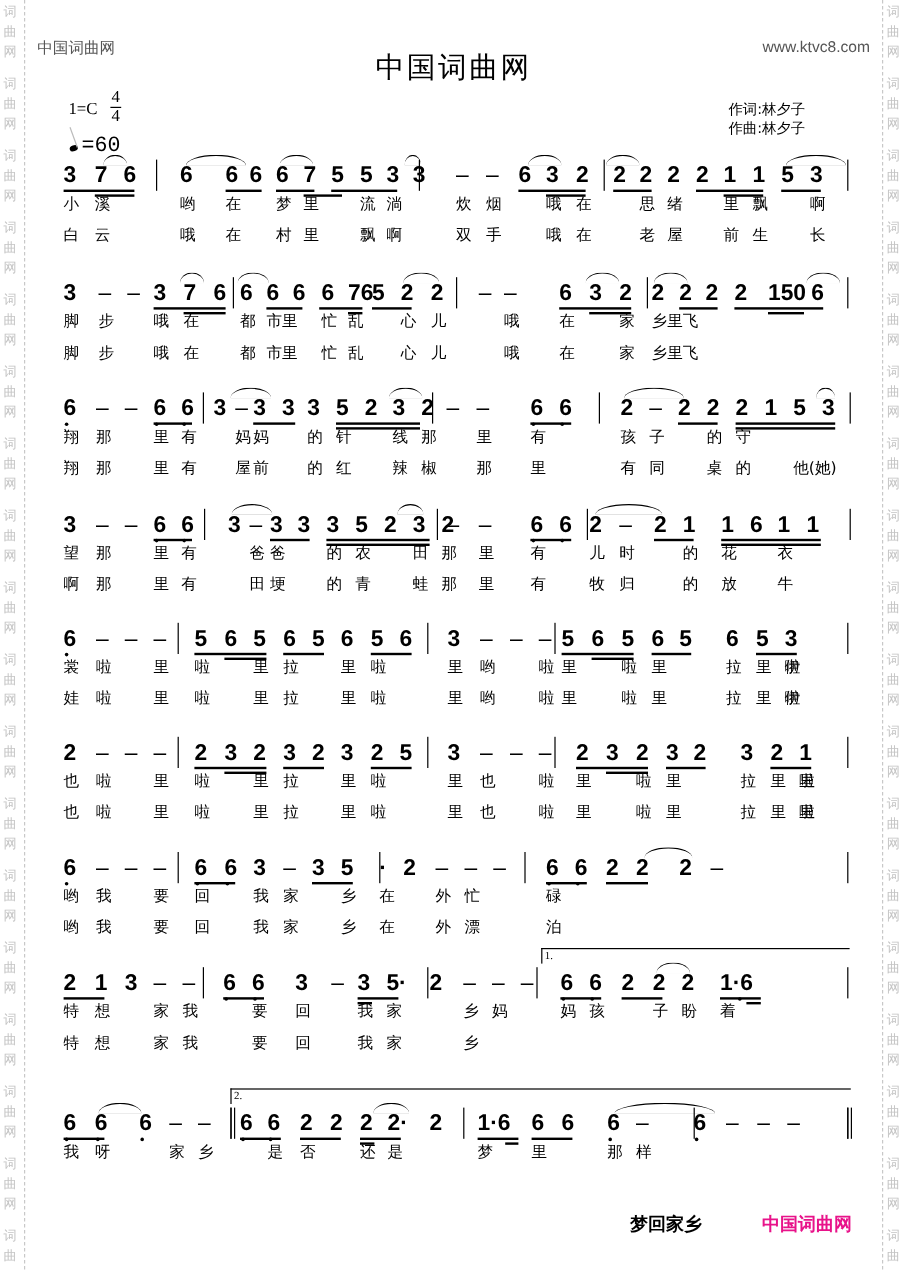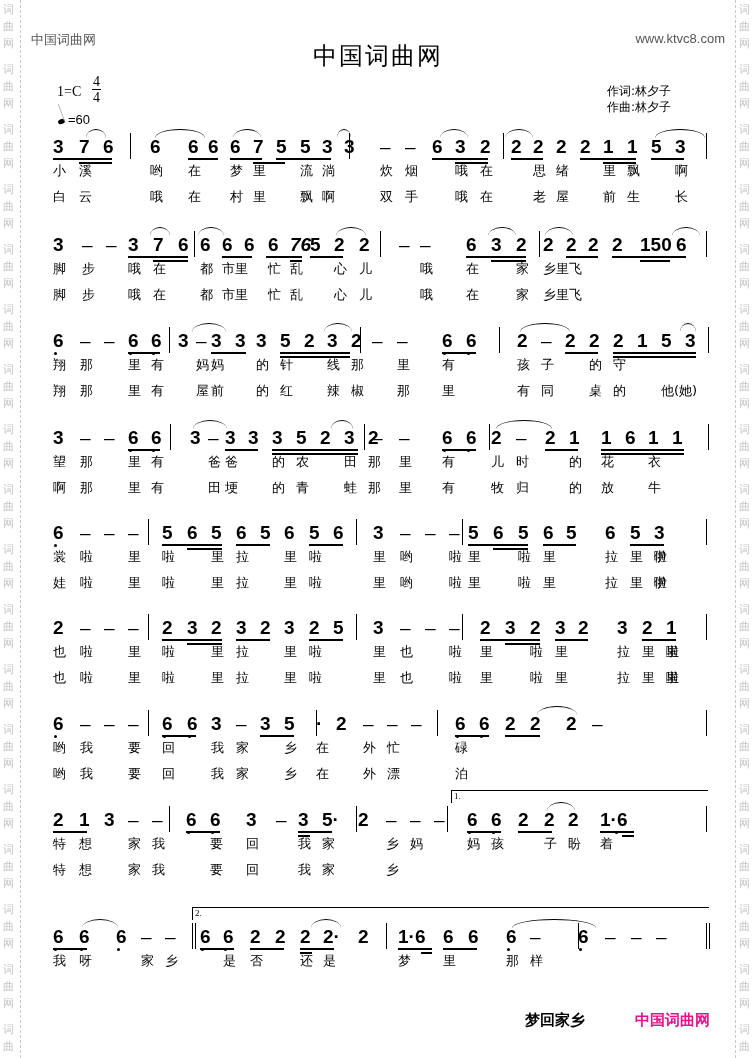--- a/index.html
+++ b/index.html
@@ -9,21 +9,21 @@
   }
   .side { position: absolute; top: 0; width: 20px; height: 1058px; }
   .side.left { left: 0; border-right: 1px dashed #c8c8c8; }
   .side.right { right: 0; width: 20px; border-left: 1px dashed #c8c8c8; }
   .side .wm { position: absolute; left: 3px; font-size: 11px; color: #c4c4c4; line-height: 1; }
   .site-left { position: absolute; left: 31px; top: 31px; font-size: 13px; color: #555; }
   .site-right { position: absolute; right: 31px; top: 31px; font-size: 13px; color: #555; font-family: "Liberation Sans", sans-serif; }
   .title { position: absolute; left: 0; right: 0; top: 40px; text-align: center; font-size: 24px; letter-spacing: 2px; }
   .key { position: absolute; left: 57px; top: 84px; font-family: "Liberation Serif", serif; font-size: 14px; }
   .timesig { position: absolute; left: 92px; top: 74px; font-family: "Liberation Serif", serif; font-size: 14px; line-height: 15px; text-align: center; }
-  .tempo { position: absolute; left: 58px; top: 112px; font-family: Liberation Sans, sans-serif; font-size: 13px; }
+  .tempo { position: absolute; left: 58px; top: 112px; font-family: Liberation Mono, monospace; font-size: 18px; }
   .tempo .note { display: inline-block; width: 7px; height: 5px; background: #000; border-radius: 50%; transform: rotate(-20deg); margin-right: 3px; position: relative; }
   .tempo .note::after { content: ""; position: absolute; left: 6px; bottom: 2px; width: 1px; height: 18px; background: #bbb; }
   .credits { position: absolute; left: 607px; top: 83px; font-size: 12px; line-height: 16px; }
   .n { position: absolute; font-family: "Liberation Sans", sans-serif; font-weight: bold; font-size: 19px; line-height: 20px; }
   .n.l { font-weight: normal; }
   .ul { position: absolute; height: 0; border-top: 2px solid #000; }
   .bar { position: absolute; width: 1px; background: #000; }
   .dot { position: absolute; width: 3px; height: 3px; background: #000; border-radius: 50%; }
   .slur { position: absolute; border-top: 1px solid #000; border-radius: 50% 50% 0 0 / 100% 100% 0 0; height: 8px; }
   .lyr { position: absolute; font-size: 13px; line-height: 14px; white-space: pre; letter-spacing: 0; }
@@ -248,21 +248,21 @@
     <div class="n" style="left: 53px; top: 235px;">3</div>
     <div class="n l" style="left: 82px; top: 235px;">–</div>
     <div class="n l" style="left: 106px; top: 235px;">–</div>
     <div class="n" style="left: 128px; top: 235px;">3</div>
     <div class="n" style="left: 153px; top: 235px;">7</div>
     <div class="n" style="left: 178px; top: 235px;">6</div>
     <div class="n" style="left: 200px; top: 235px;">6</div>
     <div class="n" style="left: 222px; top: 235px;">6</div>
     <div class="n" style="left: 244px; top: 235px;">6</div>
     <div class="n" style="left: 268px; top: 235px;">6</div>
-    <div class="n" style="left: 290px; top: 235px; font-style: italic;">76</div>
+    <div class="n" style="left: 290px; top: 235px;">76</div>
     <div class="n" style="left: 310px; top: 235px;">5</div>
     <div class="n" style="left: 334px; top: 235px;">2</div>
     <div class="n" style="left: 359px; top: 235px;">2</div>
     <div class="n l" style="left: 399px; top: 235px;">–</div>
     <div class="n l" style="left: 420px; top: 235px;">–</div>
     <div class="n" style="left: 466px; top: 235px;">6</div>
     <div class="n" style="left: 491px; top: 235px;">3</div>
     <div class="n" style="left: 516px; top: 235px;">2</div>
     <div class="n" style="left: 543px; top: 235px;">2</div>
     <div class="n" style="left: 566px; top: 235px;">2</div>

